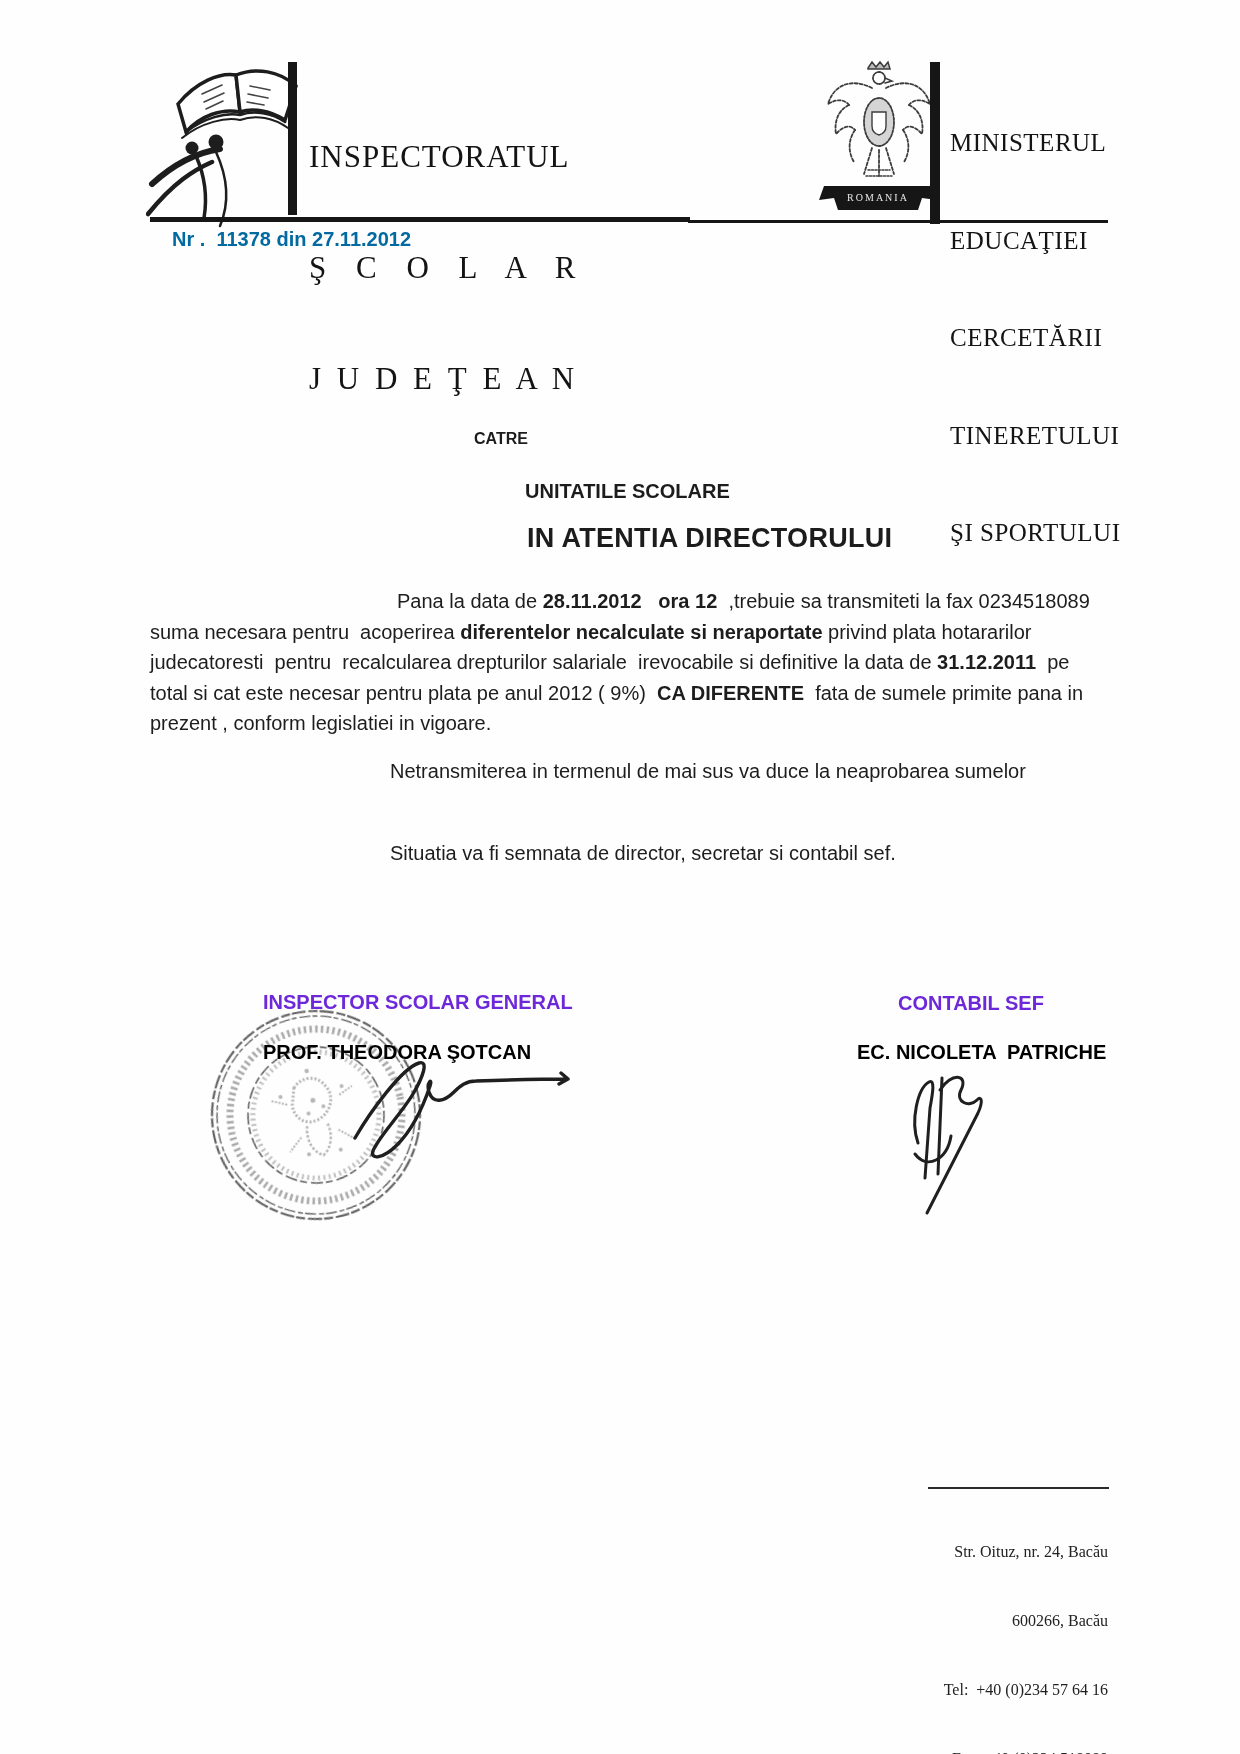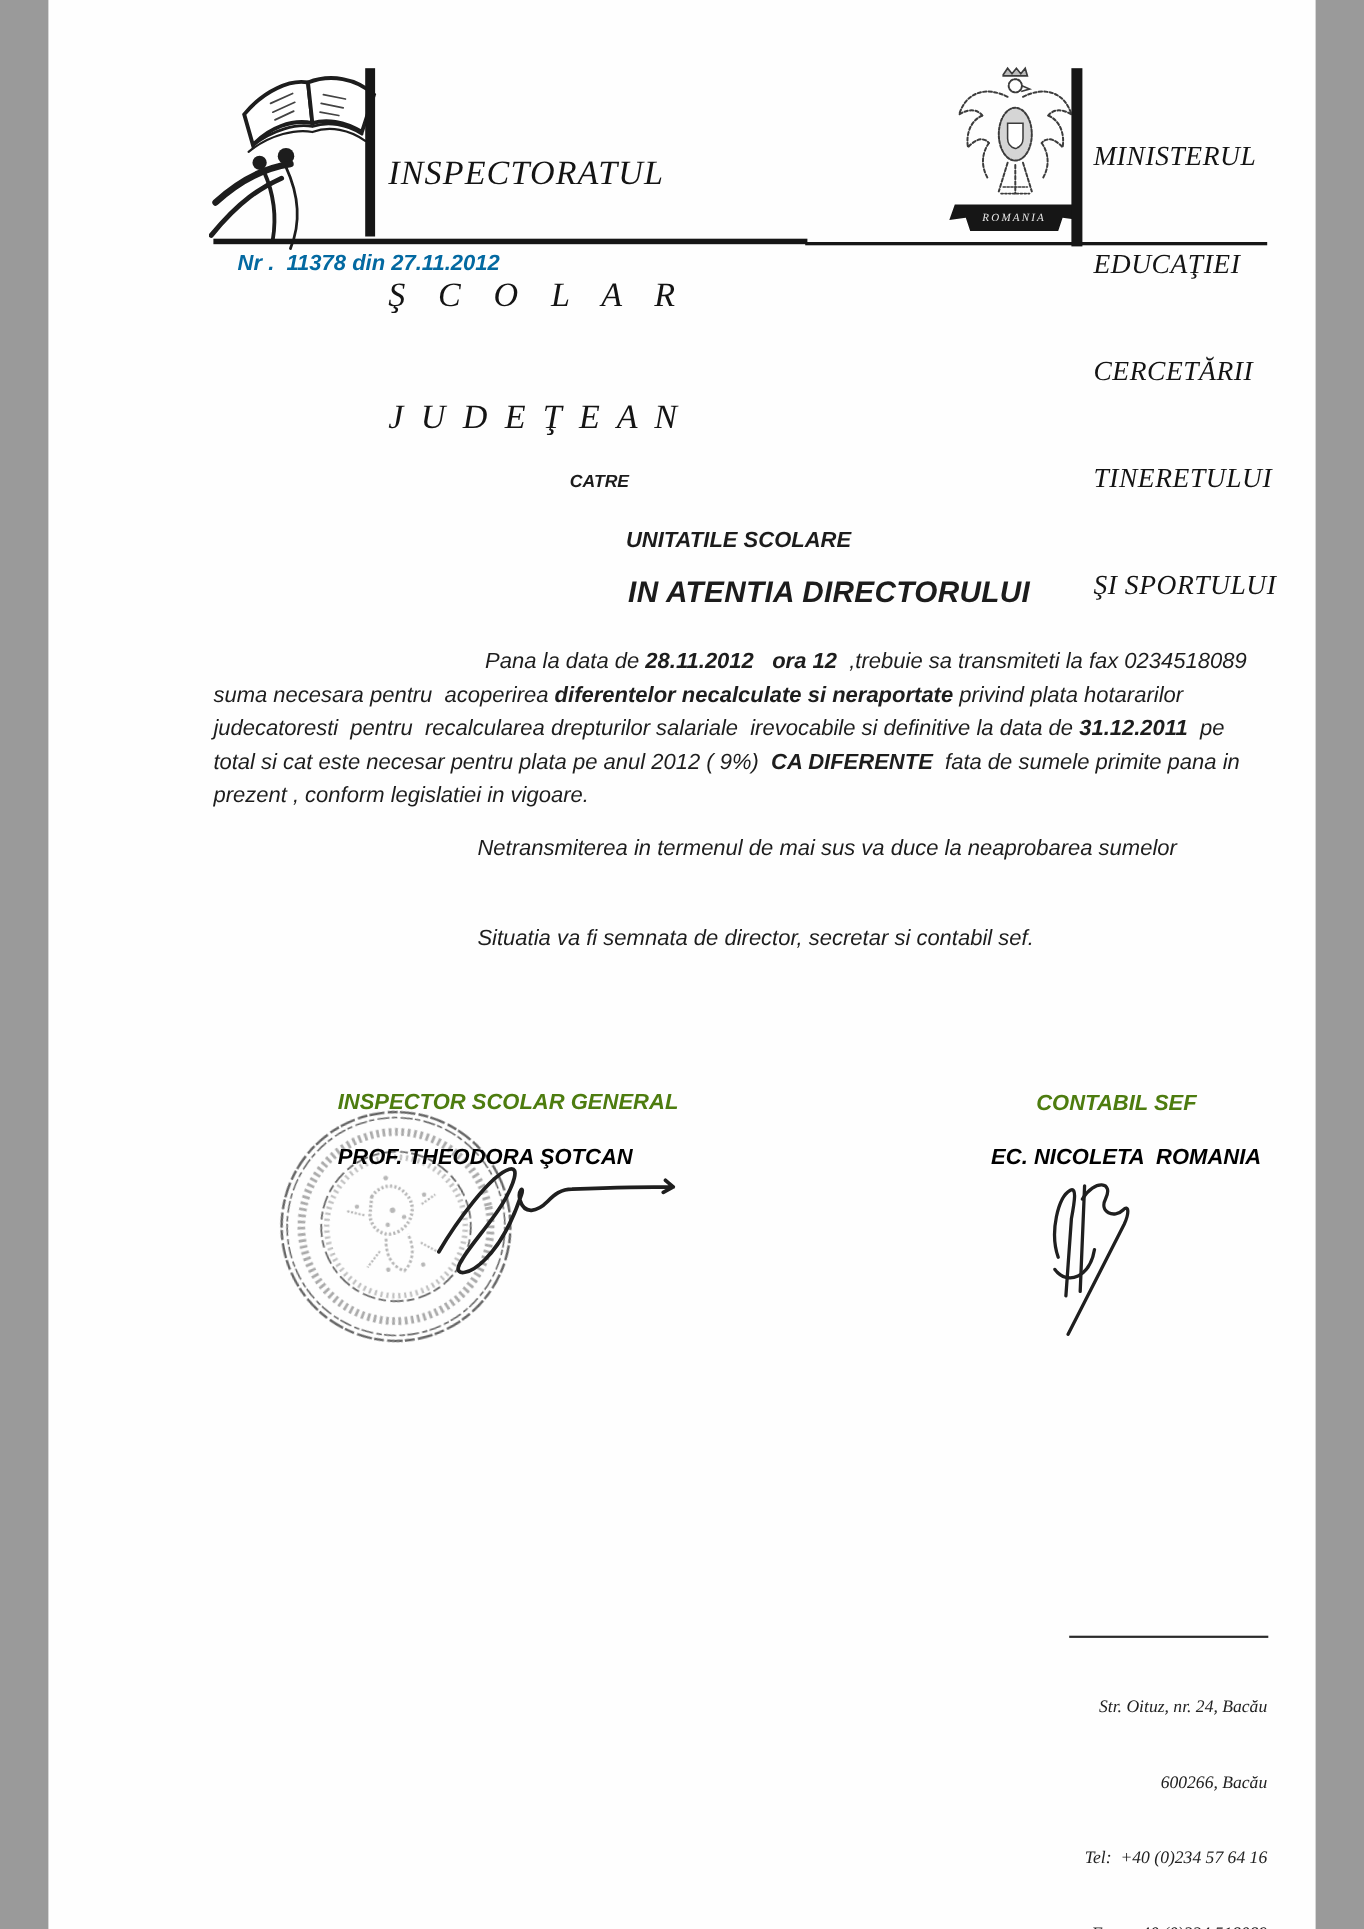--- a/index.html
+++ b/index.html
@@ -1,25 +1,24 @@
 <!DOCTYPE html>
 <html><head>
 <meta charset="utf-8">
 <style>
   * { margin:0; padding:0; box-sizing:border-box; }
   html,body { background:#9a9a9a; }
   .page {
     position:relative;
-    width:1152px; height:1754px;
+    width:1240px; height:1754px;
     margin:0 auto;
     background:#fefefe;
     font-family:"Liberation Sans", sans-serif;
     color:#1c1c1c;
     overflow:hidden;
-    font-style:italic;
   }
   .abs { position:absolute; }
   .pre { white-space:pre-wrap; }
   .b { font-weight:bold; }
 
   
   .hdr-bar { background:#161616; }
   .hdr-left-title {
     left:309px; top:64px;
     font-family:"Liberation Serif", serif;
@@ -49,21 +48,21 @@
 
   
   .bodytext { font-size:20px; line-height:30.5px; color:#1d1d1d; }
   .p1 { left:150px; top:586px; width:950px; }
   .p2 { left:150px; top:756px; width:950px; }
   .p3 { left:390px; top:838px; }
   .ind1 { padding-left:247px; }
   .ind2 { padding-left:240px; }
 
   
-  .sig-title { font-size:20px; font-weight:bold; color:#4d7c0f;text-align:center; }
+  .sig-title { font-size:20px; font-weight:bold; color:#6d28d9;text-align:center; }
   .sig-name  { font-size:20px; font-weight:bold; color:#000000; }
 
   .stamp-wrap { left:205px; top:1004px; width:222px; height:222px; opacity:0.78; }
   .sig-svg { pointer-events:none; }
 
   
   .footer-rule { left:928px; top:1487px; width:181px; height:2px; background:#2a2a2a; }
   .footer-block {
     left:608px; top:1494px; width:500px;
     font-family:"Liberation Serif", serif;
@@ -197,21 +196,21 @@
   <div class="abs sig-title" style="left:263px; top:991px;">INSPECTOR SCOLAR GENERAL</div>
   <div class="abs sig-name pre" style="left:263px; top:1041px;">PROF. THEODORA ŞOTCAN</div>
 
   <svg class="abs sig-svg" style="left:325px; top:1042px;" width="260" height="130" viewBox="0 0 260 130">
     <g stroke="#1f1f1f" stroke-width="3.4" fill="none" stroke-linecap="round" stroke-linejoin="round">
       <path d="M30,96 C45,70 77,26 94,21 C104,18 98,35 88,52 C76,72 52,97 48,109 C45,118 58,117 72,103 C88,87 99,62 105,44 C108,35 101,40 104,50 C108,62 119,60 129,50 C135,44 141,39 151,39 C181,38 221,37 243,37 M243,37 L236,31 M243,37 L234,42"></path>
     </g>
   </svg>
 
   <div class="abs sig-title" style="left:898px; top:992px;">CONTABIL SEF</div>
-  <div class="abs sig-name pre" style="left:857px; top:1041px;">EC. NICOLETA  ROMANIA</div>
+  <div class="abs sig-name pre" style="left:857px; top:1041px;">EC. NICOLETA  PATRICHE</div>
 
   <svg class="abs sig-svg" style="left:885px; top:1058px;" width="120" height="165" viewBox="0 0 120 165">
     <g stroke="#1f1f1f" stroke-width="3" fill="none" stroke-linecap="round" stroke-linejoin="round">
       <path d="M33,85 C25,62 33,30 44,24 C50,21 48,34 45,50 L40,120"></path>
       <path d="M57,20 L53,116"></path>
       <path d="M30,96 C42,112 62,102 66,78"></path>
       <path d="M55,32 C66,14 84,16 76,32 C70,44 84,50 92,42 C97,37 98,44 93,55 L42,155"></path>
     </g>
   </svg>
 

